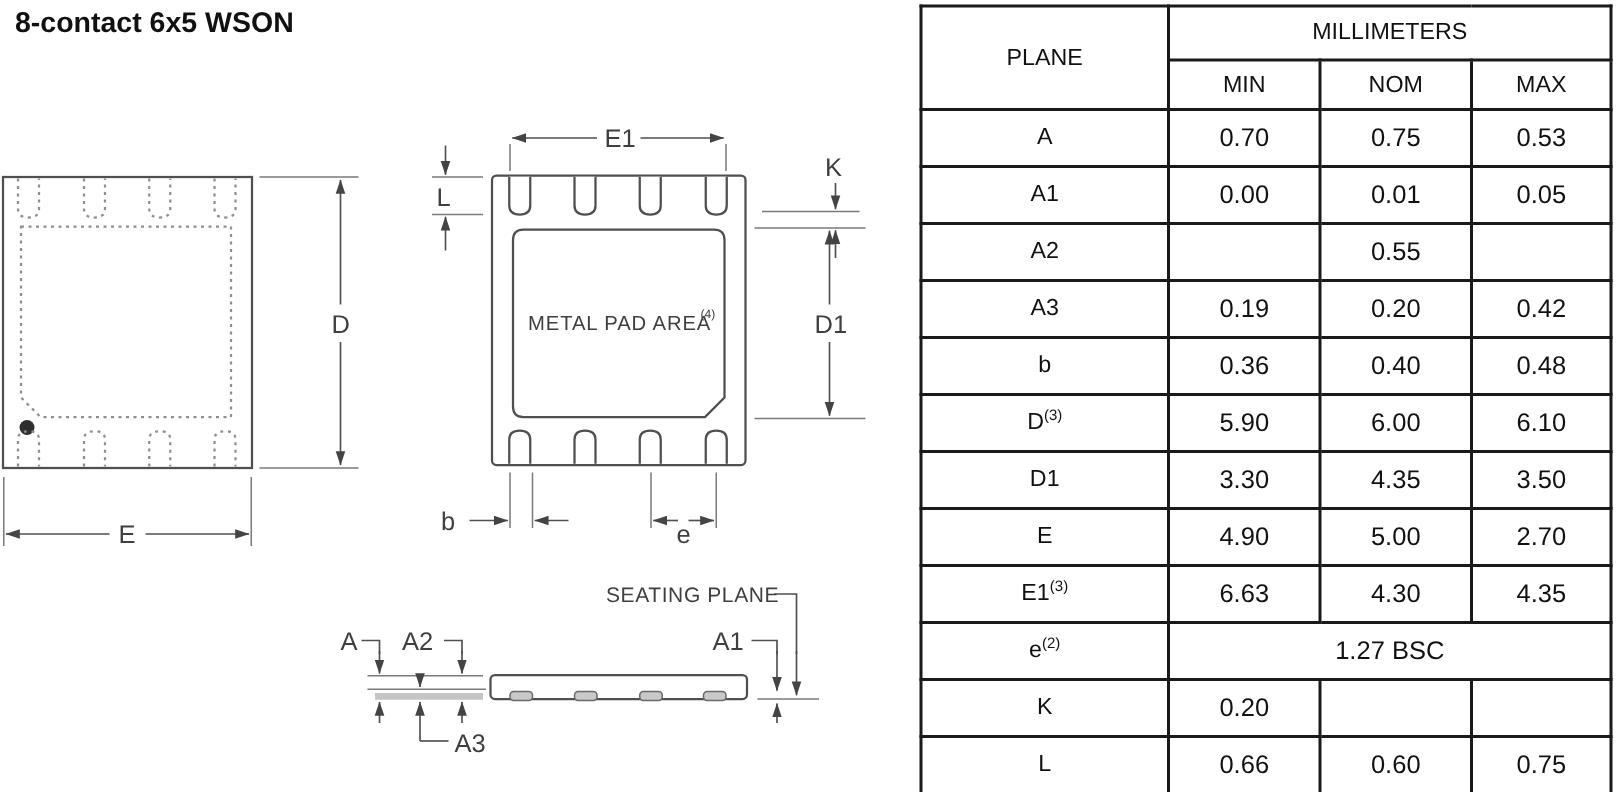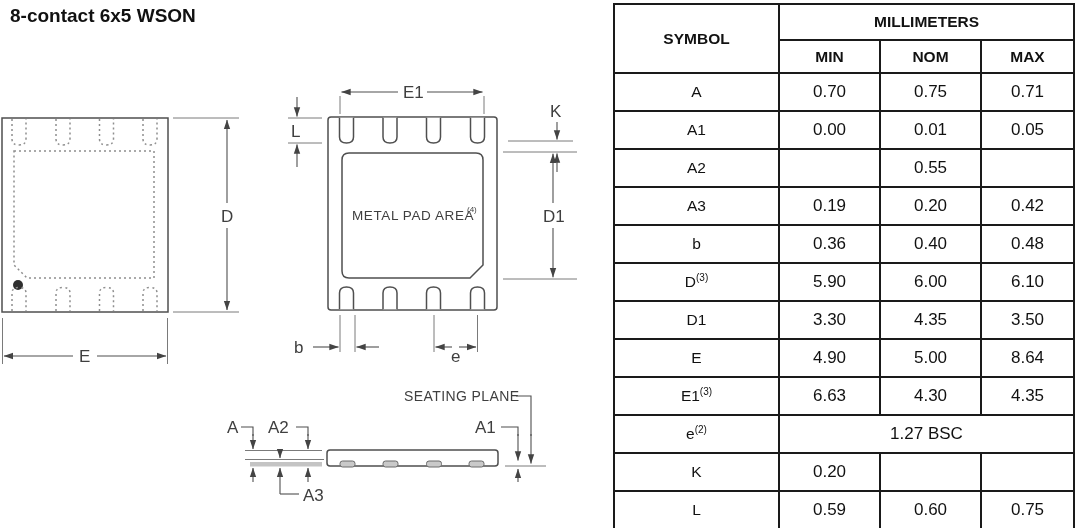--- a/index.html
+++ b/index.html
@@ -5,21 +5,21 @@
   html,body{margin:0;padding:0;background:#fff;}
   #page{position:relative;width:1080px;height:528px;background:#ffffff;overflow:hidden;
         font-family:"Liberation Sans",sans-serif;}
   #title{position:absolute;left:10px;top:5px;font-size:19px;font-weight:bold;color:#111;}
   #drawing{position:absolute;left:0;top:0;}
   
   #dim-table{position:absolute;left:613px;top:3px;width:460px;border-collapse:collapse;
              table-layout:fixed;color:#111;}
   #dim-table td,#dim-table th{border:2px solid #1a1a1a;text-align:center;vertical-align:middle;
              padding:0;font-size:17px;}
-  #dim-table th{font-size:15.5px;font-weight:bold;text-align:center;}
+  #dim-table th{font-size:15.5px;font-weight:normal;text-align:center;}
   #dim-table .sym{font-size:15.5px;}
   #dim-table sup{font-size:10px;}
   .col-sym{width:165px;}
   .col-min{width:101px;}
   .col-nom{width:101px;}
   .col-max{width:93px;}
   tr.hdr1{height:36px;} tr.hdr2{height:33px;} tr.datarow{height:38px;}
   
   .ln{stroke:#4f4f4f;stroke-width:1.5;fill:none;}
   .lnthin{stroke:#7a7a7a;stroke-width:1;fill:none;}
@@ -194,34 +194,34 @@
 
   <table id="dim-table">
     <colgroup>
       <col class="col-sym">
         <col class="col-min">
         <col class="col-nom">
         <col class="col-max">
     </colgroup>
     <tbody>
         <tr class="hdr1">
-      <th rowspan="2">SYMBOL</th>
+      <th rowspan="2">PLANE</th>
       <th colspan="3">MILLIMETERS</th>
     </tr>
     <tr class="hdr2">
       <th>MIN</th>
       <th>NOM</th>
       <th>MAX</th>
     </tr>
 
     <tr class="datarow">
       <td class="sym"><span>A</span><sup></sup></td>
       <td>0.70</td>
       <td>0.75</td>
-      <td>0.71</td>
+      <td>0.53</td>
     </tr>
     <tr class="datarow">
       <td class="sym"><span>A1</span><sup></sup></td>
       <td>0.00</td>
       <td>0.01</td>
       <td>0.05</td>
     </tr>
     <tr class="datarow">
       <td class="sym"><span>A2</span><sup></sup></td>
       <td></td>
@@ -249,40 +249,40 @@
     <tr class="datarow">
       <td class="sym"><span>D1</span><sup></sup></td>
       <td>3.30</td>
       <td>4.35</td>
       <td>3.50</td>
     </tr>
     <tr class="datarow">
       <td class="sym"><span>E</span><sup></sup></td>
       <td>4.90</td>
       <td>5.00</td>
-      <td>8.64</td>
+      <td>2.70</td>
     </tr>
     <tr class="datarow">
       <td class="sym"><span>E1</span><sup>(3)</sup></td>
       <td>6.63</td>
       <td>4.30</td>
       <td>4.35</td>
     </tr>
     <tr class="datarow">
       <td class="sym"><span>e</span><sup>(2)</sup></td>
       <td colspan="3">1.27 BSC</td>
     </tr>
     <tr class="datarow">
       <td class="sym"><span>K</span><sup></sup></td>
       <td>0.20</td>
       <td></td>
       <td></td>
     </tr>
     <tr class="datarow">
       <td class="sym"><span>L</span><sup></sup></td>
-      <td>0.59</td>
+      <td>0.66</td>
       <td>0.60</td>
       <td>0.75</td>
     </tr>
   </tbody>
     </table>
 
 </div>
 
 </body></html>

